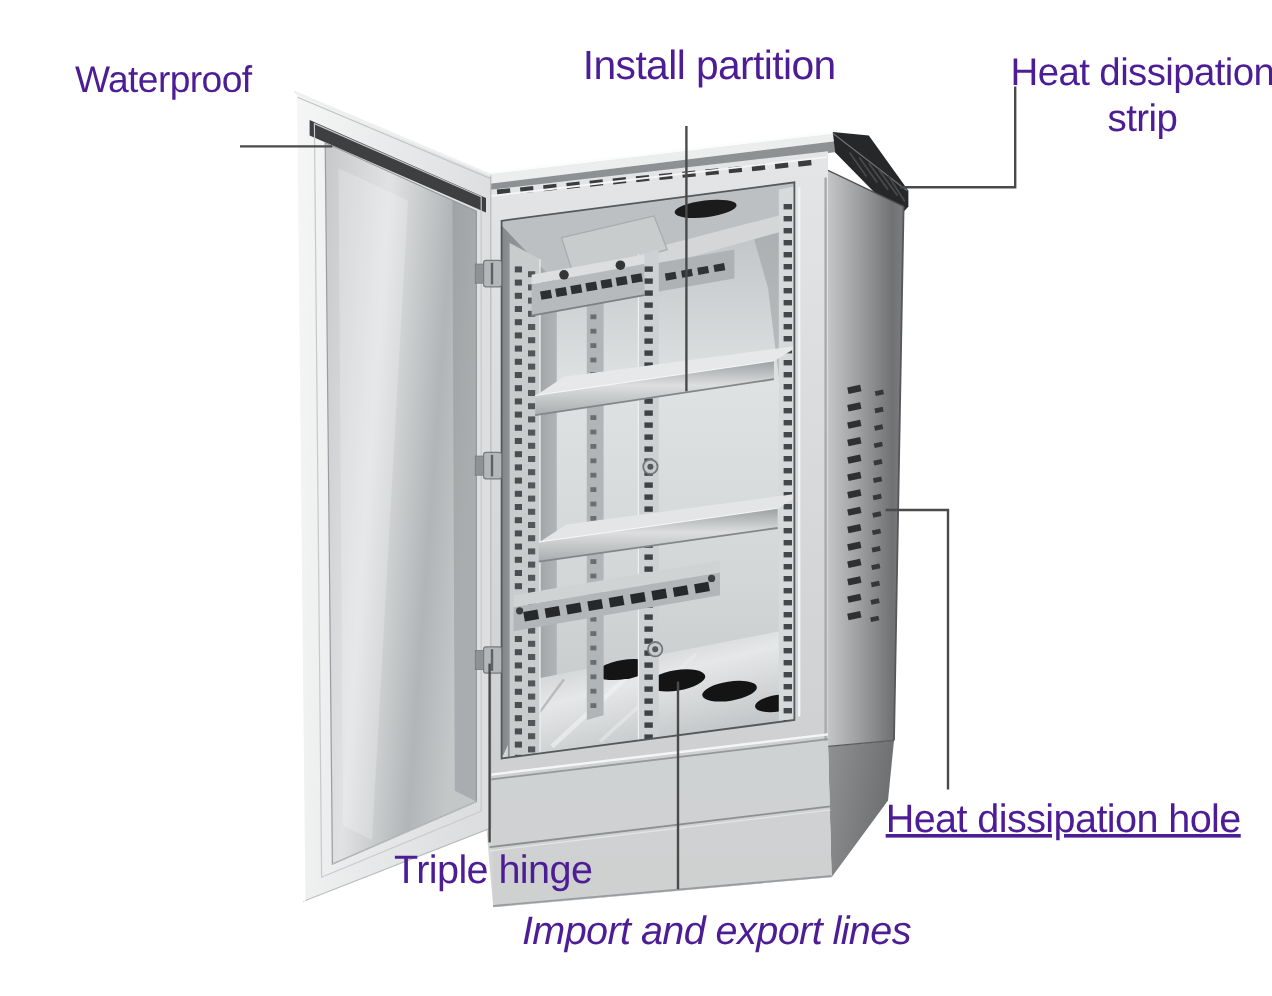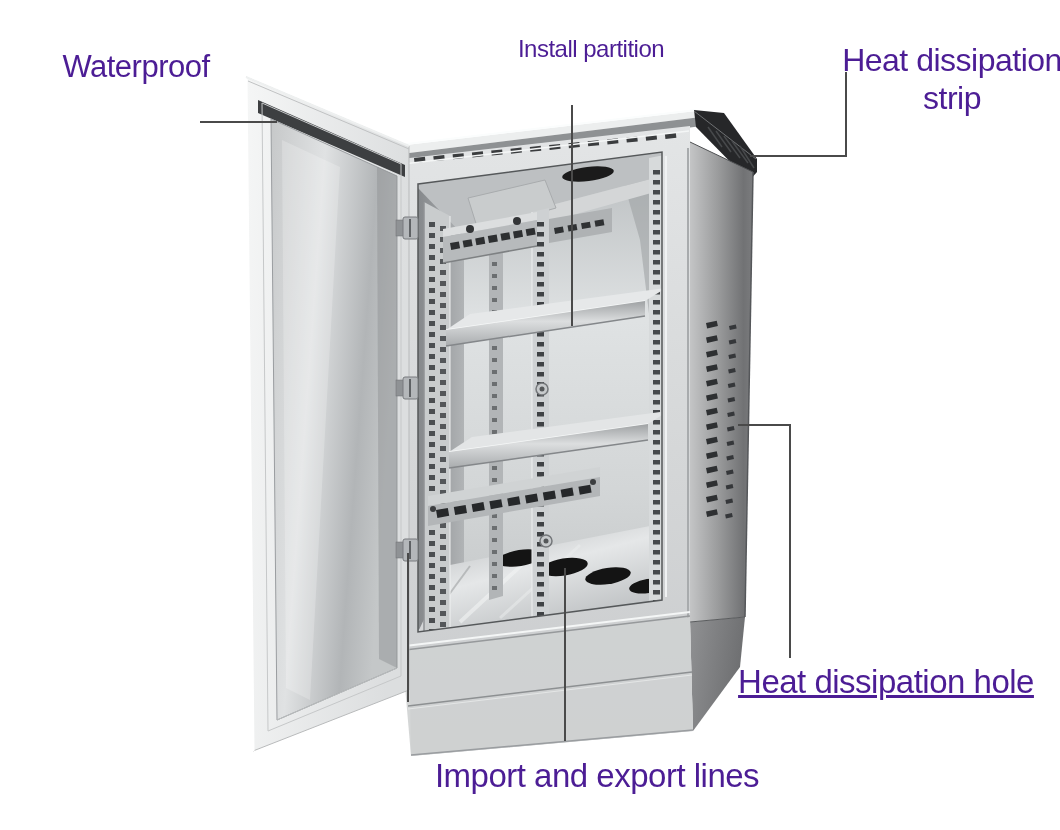--- a/index.html
+++ b/index.html
@@ -2,24 +2,24 @@
 <html><head>
 <meta charset="utf-8">
 <style>
   html,body{margin:0;padding:0;background:#fff;}
   #stage{position:relative;width:1060px;height:830px;background:#ffffff;overflow:hidden;
          font-family:"Liberation Sans", sans-serif;}
   #cab-svg{position:absolute;left:0;top:0;}
   .label{position:absolute;transform:translateX(-50%);text-align:center;color:#4c1d95;
          white-space:nowrap;letter-spacing:-0.5px;line-height:1.18;}
   #lbl-waterproof{left:136px;top:46px;font-size:31px;line-height:42px;}
-  #lbl-install{left:591px;top:35px;font-size:24px;text-align:right;}
+  #lbl-install{left:591px;top:35px;font-size:34px;text-align:right;}
   #lbl-heat-top{left:938px;top:41px;font-size:32px;line-height:38px;margin-left:14px;}
   #lbl-triple{left:411px;top:706px;font-size:33px;}
-  #lbl-import{left:597px;top:757px;font-size:33px;}
+  #lbl-import{left:597px;top:757px;font-size:33px;font-style:italic;}
   #lbl-heat-bottom{left:886px;top:663px;font-size:33px;text-decoration:underline;}
 </style>
 </head>
 <body>
 
 <div id="stage">
 
   <svg id="cab-svg" width="1060" height="830" viewBox="0 0 1060 830">
     <defs>
       <linearGradient id="gFrameCol" x1="0" y1="0" x2="0" y2="1">
@@ -514,19 +514,22 @@
   <div class="label" id="lbl-waterproof">
     <span>Waterproof</span><br>
   </div>
   <div class="label" id="lbl-install">
     <span>Install partition</span>
   </div>
   <div class="label" id="lbl-heat-top">
     <span>Heat dissipation</span><br>
     <span>strip</span>
   </div>
+  <div class="label" id="lbl-triple">
+    <span>Triple hinge</span>
+  </div>
   <div class="label" id="lbl-import">
     <span>Import and export lines</span>
   </div>
   <div class="label" id="lbl-heat-bottom">
     <span>Heat dissipation hole</span>
   </div>
 </div>
 
 </body></html>

